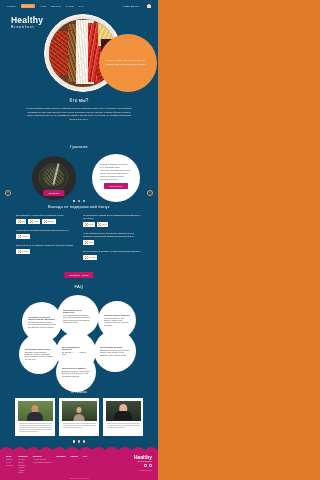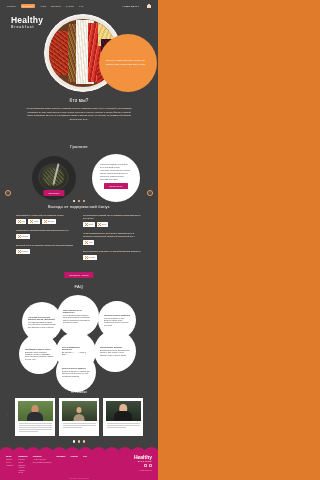--- a/index.html
+++ b/index.html
@@ -2,21 +2,21 @@
 <html><head>
 <meta charset="utf-8">
 <style>
   * { box-sizing: border-box; margin: 0; padding: 0; }
   html, body {
     width: 158px; height: 480px;
     font-family: "Liberation Sans", sans-serif;
     background: #E07B2C;
     overflow: hidden;
   }
-  .page { position: relative; width: 158px; height: 480px; background: #404040; overflow: hidden; }
+  .page { position: relative; width: 158px; height: 480px; background: #0c4a6e; overflow: hidden; }
 
   
   .nav {
     position: absolute; top: 0; left: 0; width: 158px; height: 12px;
     display: flex; align-items: center; padding: 0 7px; gap: 5px;
   }
   .nav-item {
     font-size: 2.1px; color: #FAD9BE; letter-spacing: .1px; white-space: nowrap;
   }
   .nav-item.active { color: #fff; background: #F29B55; padding: 1px 2px; border-radius: 1px; }

